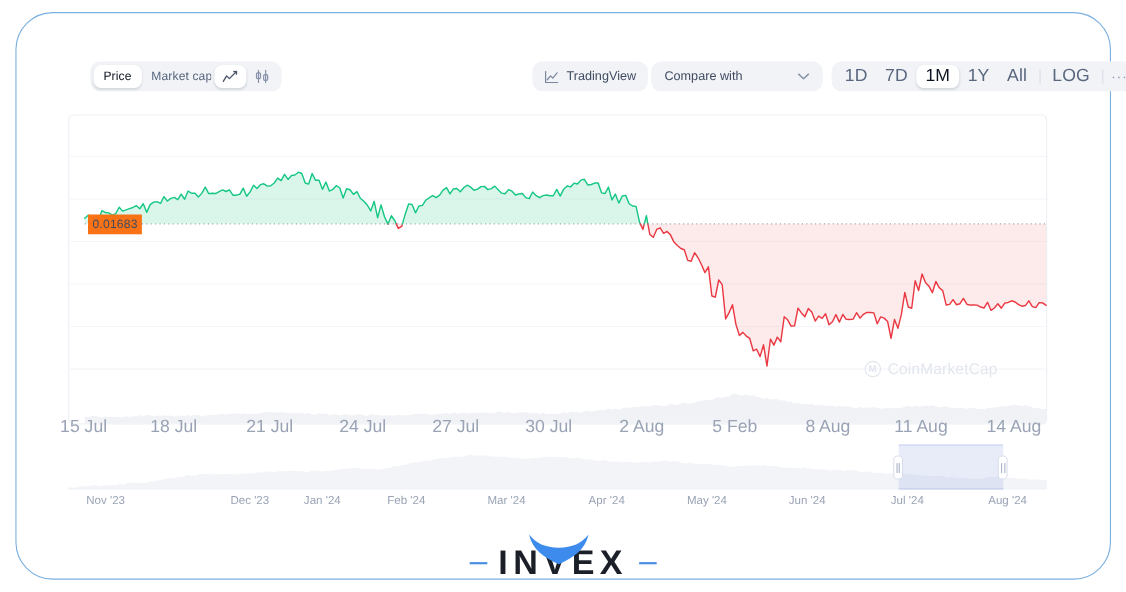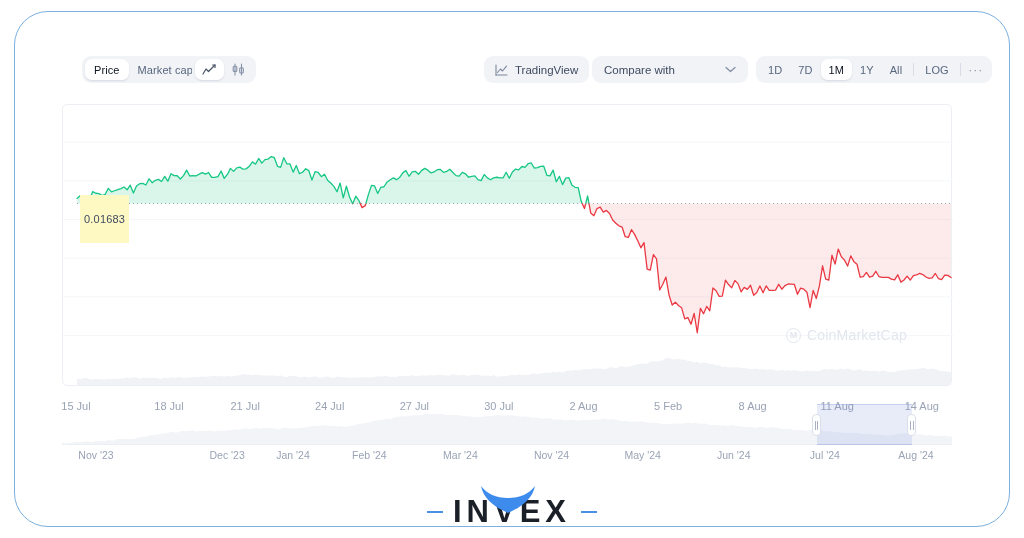--- a/index.html
+++ b/index.html
@@ -52,21 +52,21 @@
     height: 27px;
     background: #f1f3f7; border-radius: 9px;
     font-size: 11.5px; color: #3f4b60;
     padding: 0 11px; cursor: pointer; white-space: nowrap;
   }
   #btn-tradingview { left: 422px; top: 8px; gap: 7px; }
   #btn-compare { left: 530px; top: 8px; width: 156px; justify-content: space-between; padding: 0 12px; }
   #btn-compare .lbl { color: #3f4b60; }
 
   #grp-range { left: 694px; top: 8px; padding: 3px 4px; }
-  #grp-range .seg { padding: 0 8px; font-size: 11px; }
+  #grp-range .seg { padding: 0 8px; font-size: 16px; }
   .divider { width: 1px; height: 13px; background: #d7dce6; margin: 0 3px; }
   #btn-more { display:flex; align-items:center; justify-content:center;
               width: 24px; height: 21px; color: #8792a8; font-size: 12px;
               letter-spacing: 1px; border-radius: 7px; cursor: pointer; }
 
   svg.ico { display: block; }
 
   
   .chart-card {
     position: absolute;
@@ -100,42 +100,42 @@
     border-right: 5px solid #ea3943;
   }
   .yunit {
     position: absolute; left: 60px;
     font-size: 11px; font-weight: 700; color: #3f4b60;
   }
 
   
   .baseline-tag {
     position: absolute; left: 80px; top: 203px;
-    background: #fef9c3;
+    background: #f97316;
     font-size: 11px; color: #3f4b60;
-    padding: 18px 4px;
+    padding: 3px 4px;
     letter-spacing: .2px;
   }
 
   
   .watermark {
     position: absolute; left: 786px; top: 327px;
     display: flex; align-items: center; gap: 6px;
     color: #e2e6ee; font-size: 14px; letter-spacing: .2px;
   }
   .wm-circle {
     width: 15px; height: 15px; border-radius: 50%;
     border: 1.5px solid #e2e6ee;
     display: flex; align-items: center; justify-content: center;
     font-size: 9px; font-weight: 700; line-height: 1;
   }
 
   
   .xaxis { position: absolute; left: 62px; top: 380px; width: 890px; height: 16px; }
-  .xtick { position: absolute; font-size: 11px; color: #9aa3b5; transform: translateX(-50%); white-space: nowrap; margin-top: 20px; }
+  .xtick { position: absolute; font-size: 16px; color: #9aa3b5; transform: translateX(-50%); white-space: nowrap; }
 
   
   .nav-card { position: absolute; left: 62px; top: 405px; width: 890px; height: 40px; overflow: visible; }
   .nav-card svg { display: block; }
   .nav-window {
     position: absolute; top: -1px; height: 41px;
     background: rgba(120,140,220,.17);
     border-top: 1px solid rgba(120,140,220,.30);
     border-bottom: 1px solid rgba(120,140,220,.30);
   }
@@ -261,21 +261,21 @@
   <div class="baseline-tag" style="top: 195.487px;">0.01683</div>
 
   <div class="watermark">
     <span class="wm-circle">M</span>
     <span>CoinMarketCap</span>
   </div>
 
 
   <div class="xaxis" id="xaxis">
       <div class="xtick" style="left: 14px;">15 Jul</div>
-      <div class="xtick" style="left: 107px;">18 Jul</div>
+      <div class="xtick" style="left: 96px;">18 Jul</div>
       <div class="xtick" style="left: 183.161px;">21 Jul</div>
       <div class="xtick" style="left: 267.742px;">24 Jul</div>
       <div class="xtick" style="left: 352.323px;">27 Jul</div>
       <div class="xtick" style="left: 436.903px;">30 Jul</div>
       <div class="xtick" style="left: 521.484px; text-align: center;">2 Aug</div>
       <div class="xtick" style="left: 606.065px;">5 Feb</div>
       <div class="xtick" style="left: 690.645px;">8 Aug</div>
       <div class="xtick" style="left: 775.226px;">11 Aug</div>
       <div class="xtick" style="left: 859.806px;">14 Aug</div>
     </div>
@@ -295,21 +295,21 @@
         <i></i>
       </div>
   </div>
 
   <div class="navaxis" id="navaxis">
       <div class="navtick" style="left: 34px;">Nov '23</div>
       <div class="navtick" style="left: 125.111px; margin-left: 40px;">Dec '23</div>
       <div class="navtick" style="left: 231px;">Jan '24</div>
       <div class="navtick" style="left: 307.333px;">Feb '24</div>
       <div class="navtick" style="left: 398.444px;">Mar '24</div>
-      <div class="navtick" style="left: 489.556px;">Nov '24</div>
+      <div class="navtick" style="left: 489.556px;">Apr '24</div>
       <div class="navtick" style="left: 580.667px;">May '24</div>
       <div class="navtick" style="left: 671.778px;">Jun '24</div>
       <div class="navtick" style="left: 762.889px; text-align: center;">Jul '24</div>
       <div class="navtick" style="left: 854px;">Aug '24</div>
     </div>
 
   <div class="logo">
     <div class="logo-inner">
       <span class="logo-dash"></span>
       <span class="logo-text">INVEX</span>

